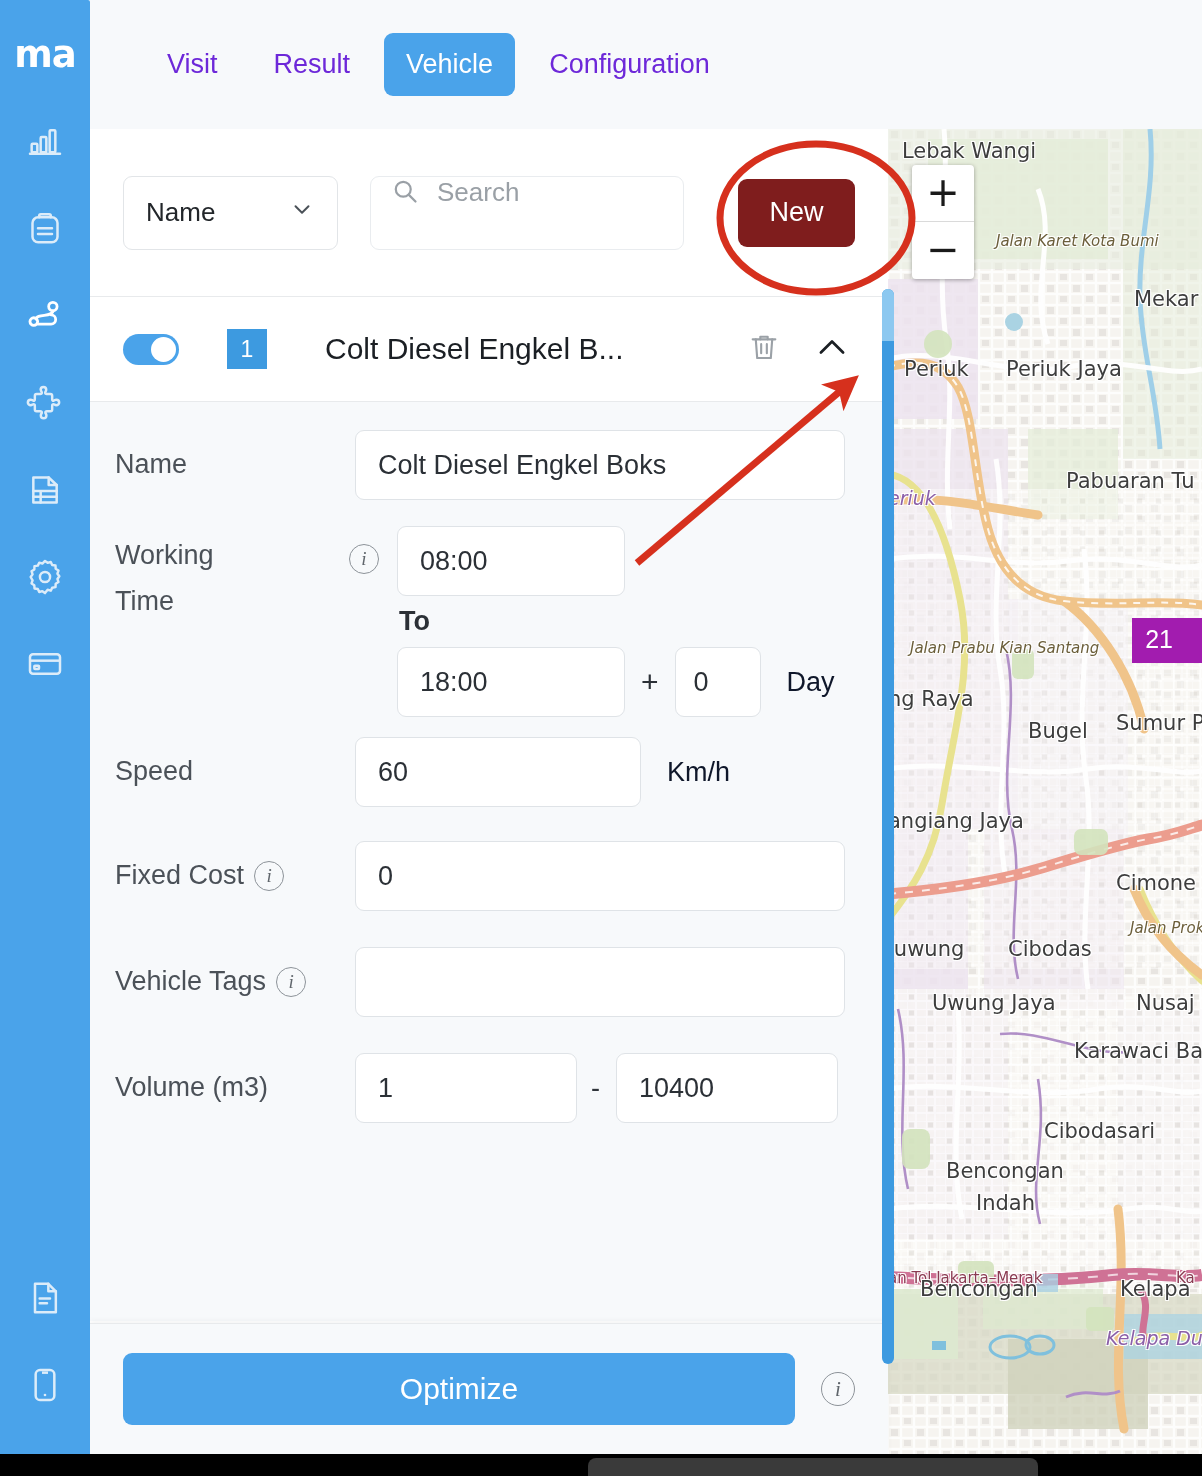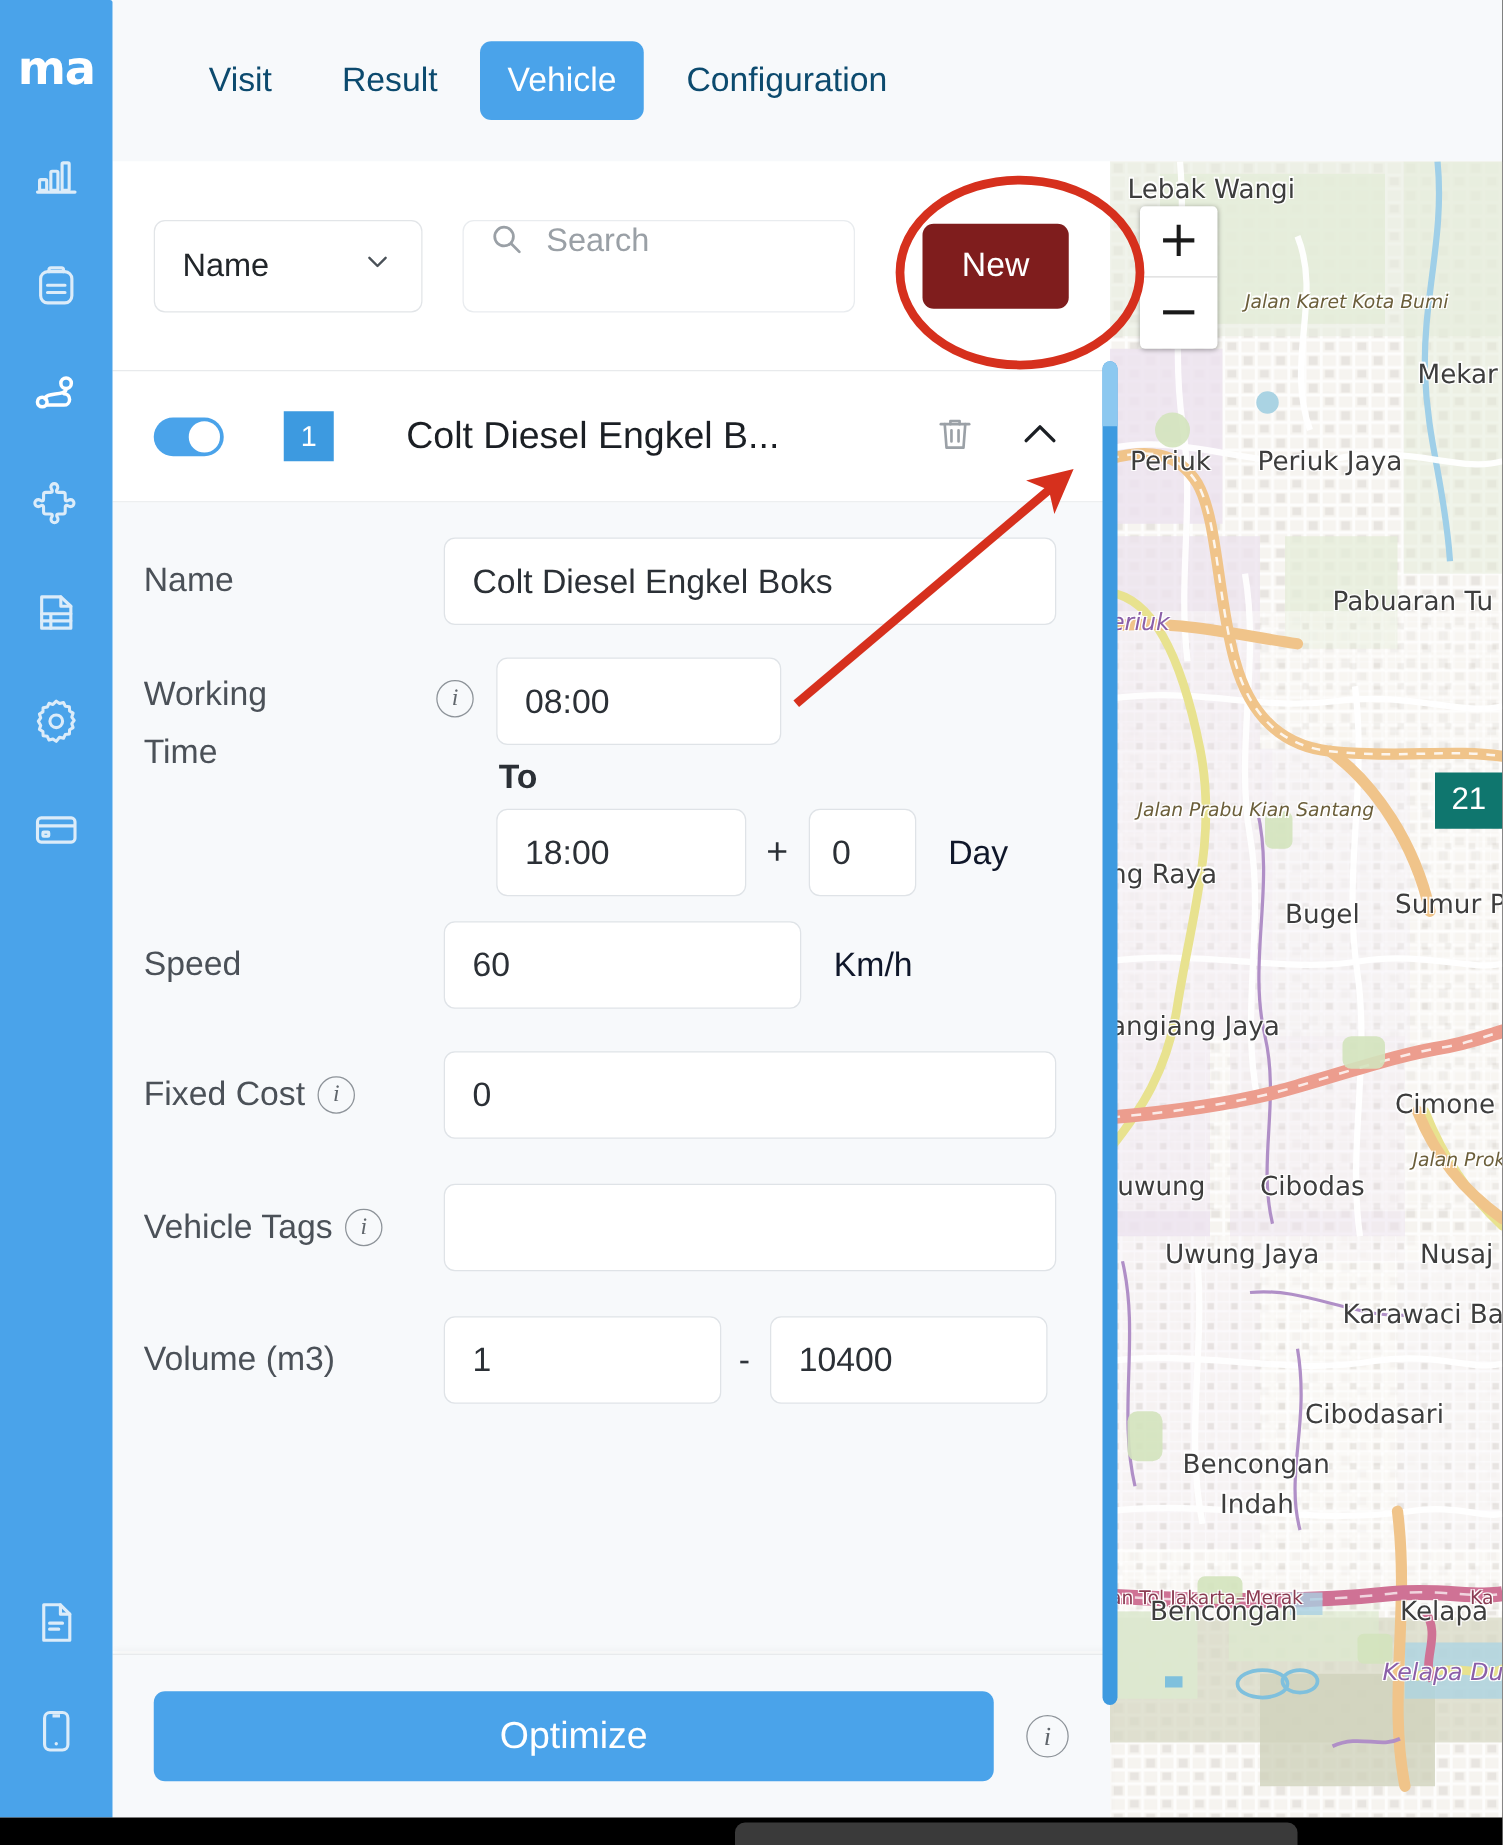--- a/index.html
+++ b/index.html
@@ -45,21 +45,21 @@
   
   #topbar {
     position: absolute; left: 90px; top: 0;
     width: 1112px; height: 129px;
     background: #f7f9fb;
     display: flex; align-items: center;
     padding-left: 55px;
     z-index: 4;
   }
   .tab {
-    font-size: 27px; color: #0c4a6e;
+    font-size: 27px; color: #6d28d9;
     padding: 16px 22px;
     border-radius: 9px;
     margin-right: 12px;
     cursor: pointer;
     white-space: nowrap;
   }
   .tab.active { background: #4aa3ea; color: #ffffff; }
 
   
   #map {
@@ -96,23 +96,23 @@
   }
   #zoomctl div {
     height: 57px; line-height: 55px; text-align: center;
     font-size: 40px; color: #1a1a1a; cursor: pointer;
     font-family: "DejaVu Sans", sans-serif;
   }
   #zoomctl div:first-child { border-bottom: 1px solid #dadada; }
 
   #map-badge {
     position: absolute; right: 0px; top: 489px;
-    background: #0f766e; color: #ffffff;
+    background: #a21caf; color: #ffffff;
     font-size: 25px;
-    padding: 7px 13px 9px 13px;
+    padding: 7px 29px 9px 13px;
     z-index: 5;
   }
 
   
   #panel {
     position: absolute; left: 90px; top: 129px;
     width: 798px; height: 1325px;
     background: #ffffff;
     z-index: 3;
   }
@@ -584,21 +584,21 @@
           <span>Working</span>
           <span>Time</span>
         </div>
         <div style="display:flex;align-items:flex-start;padding-top:18px;margin-left:-6px">
           <span class="info-i">i</span>
         </div>
         <div style="margin-left:18px">
           <div class="fin" style="width:228px">08:00</div>
           <div class="to-label">To</div>
           <div style="display:flex;align-items:center">
-            <div class="fin" style="width:200px">18:00</div>
+            <div class="fin" style="width:228px">18:00</div>
             <span class="plus">+</span>
             <div class="fin" style="width:86px;justify-content:flex-start;padding:0 18px">0</div>
             <span class="unit">Day</span>
           </div>
         </div>
       </div>
 
       <div class="frow" style="margin-bottom:34px">
         <div class="flabel">Speed</div>
         <div class="fin" style="width:286px">60</div>

